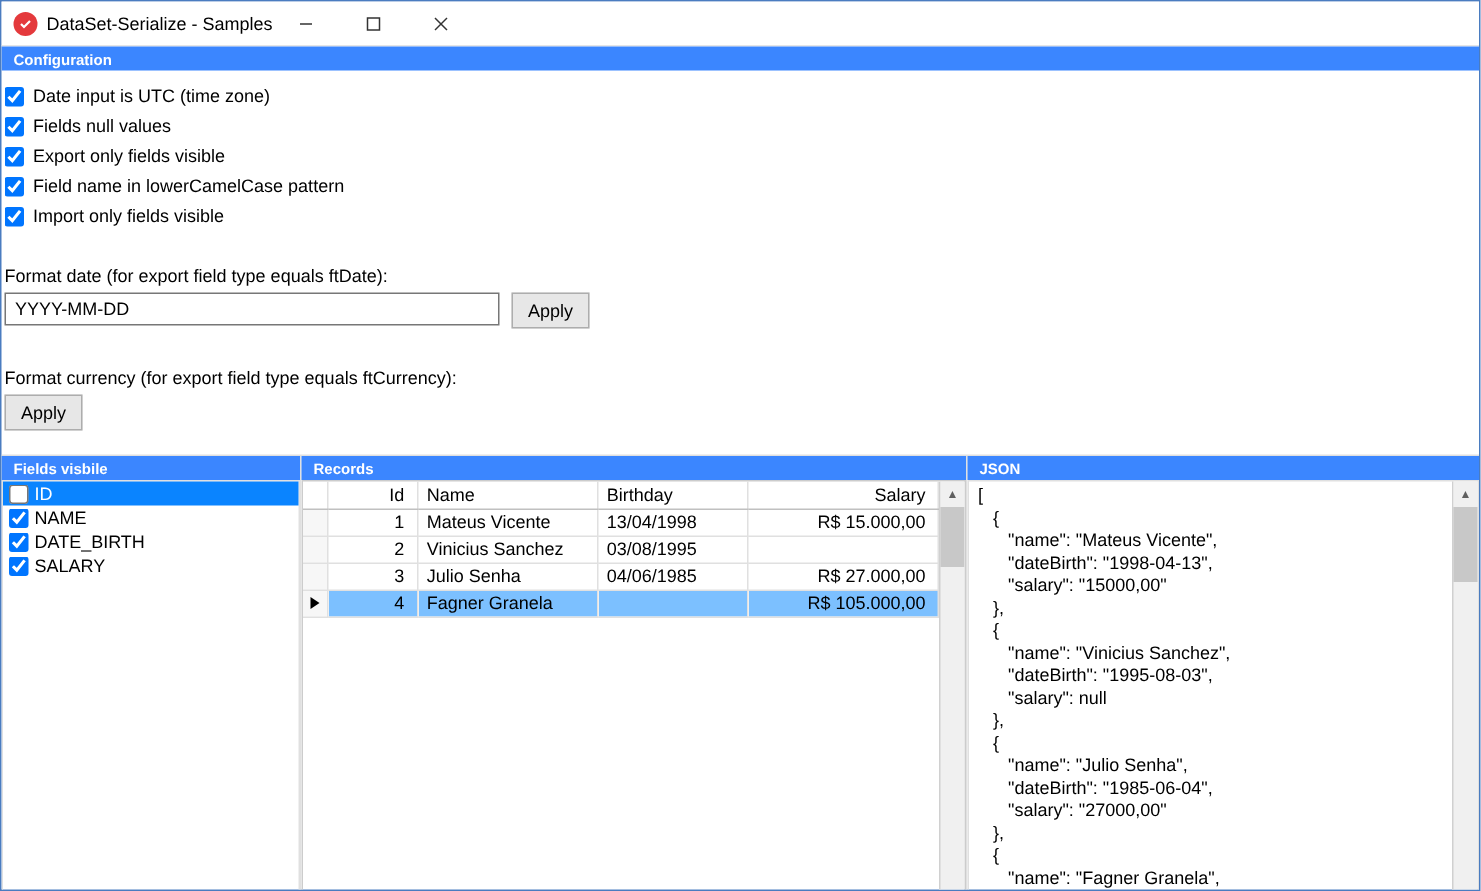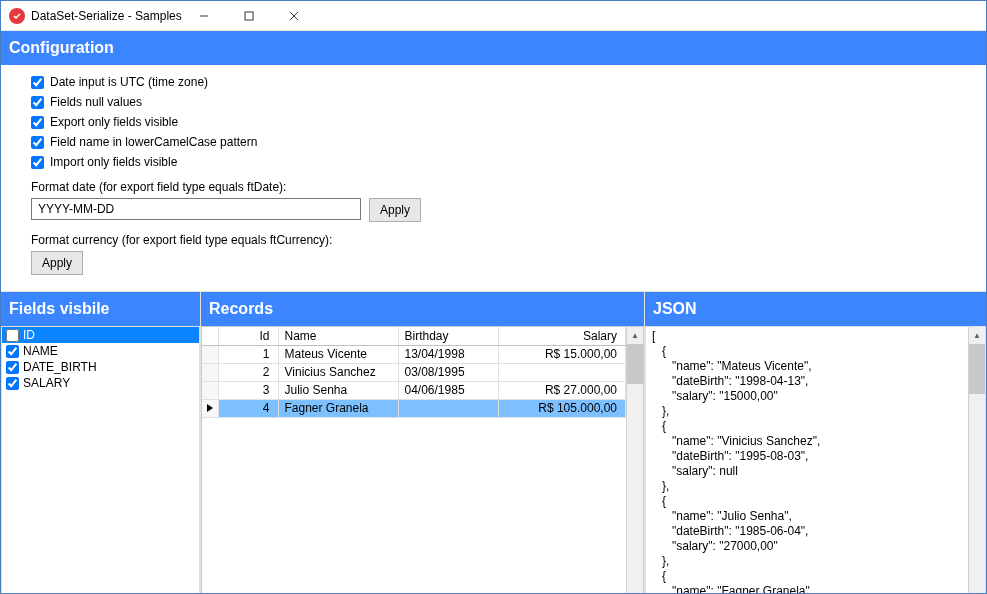--- a/index.html
+++ b/index.html
@@ -38,42 +38,41 @@
     width: 45px; height: 100%;
     display: flex; align-items: center; justify-content: center;
     color: #666;
   }
   .win-btn svg { width: 10px; height: 10px; }
   
   .section-header {
     background: #3b86ff;
     color: #fff;
     font-weight: bold;
-    font-size: 16px;
+    font-size: 10px;
     padding: 4px 8px;
-    height: 34px;
-    display: flex;
-    align-items: center;
+    height: 16px;
+    display: flex;
   }
   
   .config-panel {
-    padding: 10px 12px 10px 30px;
+    padding: 10px 12px 10px 2px;
   }
   .check-row {
     display: flex;
     align-items: center;
     gap: 6px;
     margin-bottom: 6px;
   }
   .check-row input[type="checkbox"] {
     width: 13px; height: 13px;
   }
   .field-label {
     display: block;
-    margin-top: 11px;
+    margin-top: 26px;
     margin-bottom: 4px;
   }
   .input-row {
     display: flex;
     align-items: flex-start;
     gap: 8px;
     margin-bottom: 6px;
   }
   .text-input {
     width: 330px;

